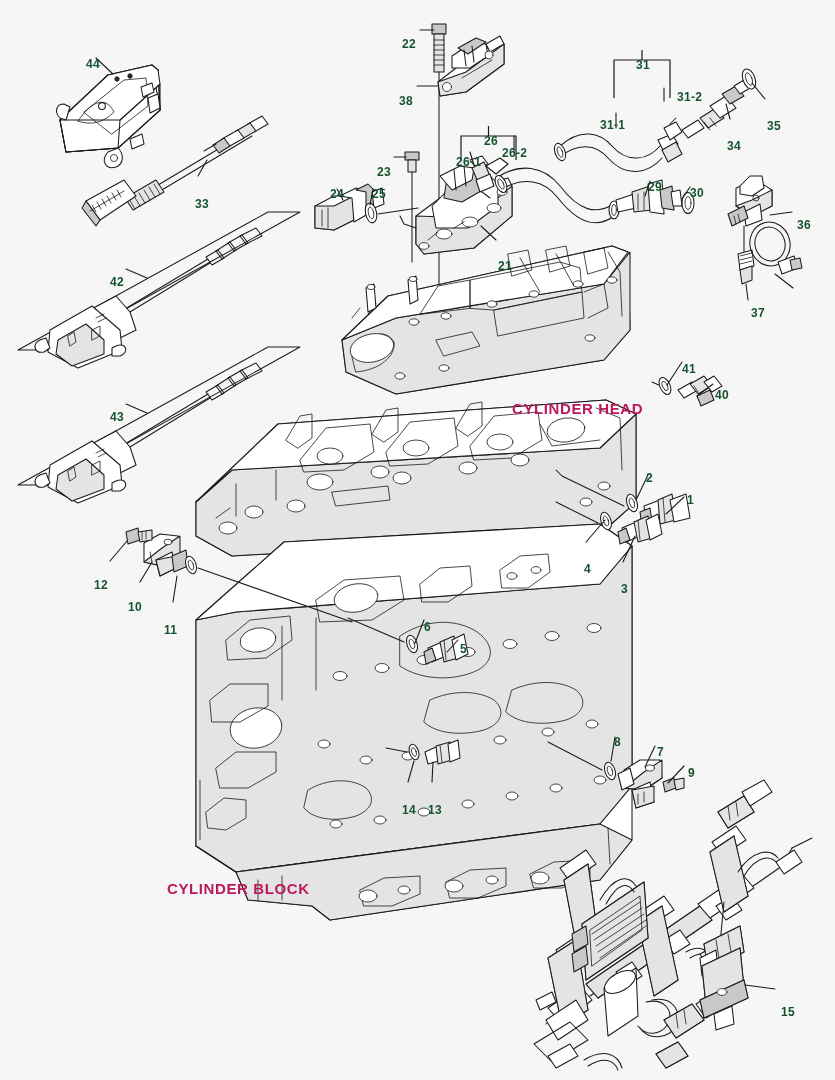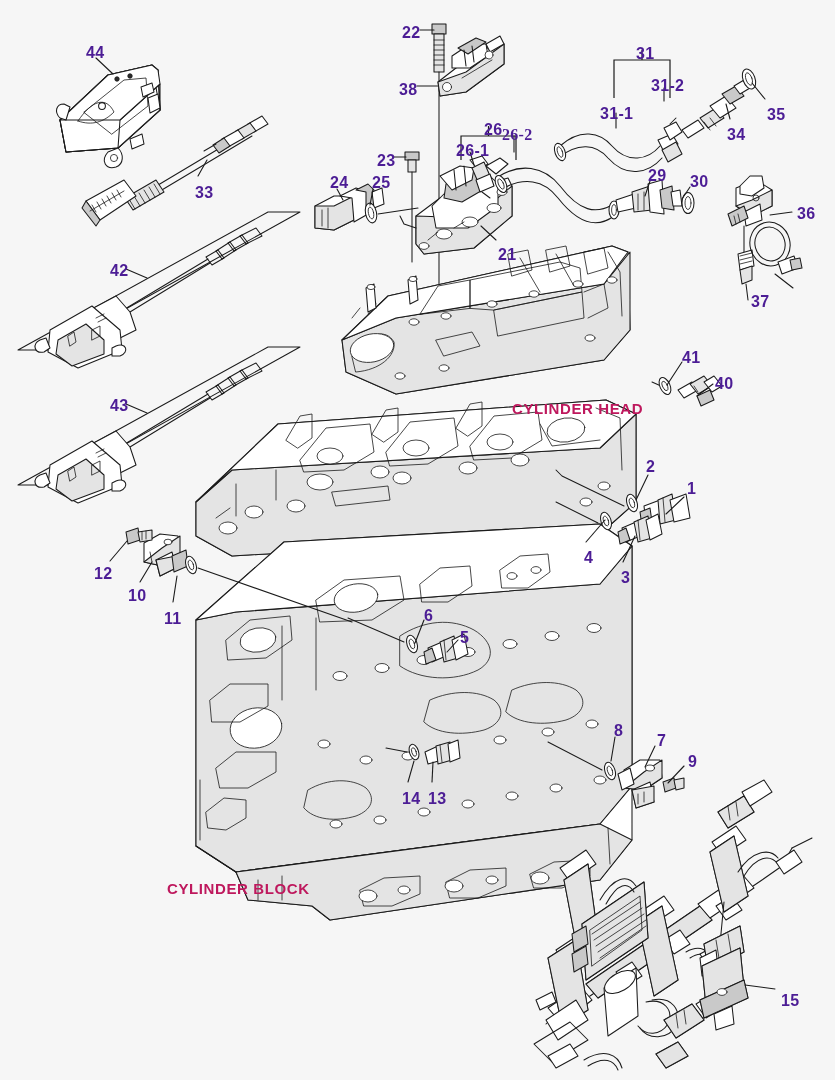--- a/index.html
+++ b/index.html
@@ -3,22 +3,22 @@
 <meta charset="utf-8">
 <style>
   html,body{margin:0;padding:0;background:#f7f7f7;}
   body{font-family:"Liberation Sans", sans-serif;}
   #sheet{
     position:relative;width:835px;height:1080px;background:#f6f6f6;overflow:hidden;
   }
   #art{position:absolute;left:0;top:0;width:835px;height:1080px;}
   .lbl{
     position:absolute;font-family:"Liberation Sans", sans-serif;
-    font-size:16px;font-weight:700;color:#4c1d95;letter-spacing:0.3px;
-    white-space:nowrap;line-height:1;
+    font-size:12px;font-weight:700;color:#14532d;letter-spacing:0.3px;
+    white-space:nowrap;line-height:1;margin-top:13px;
   }
   .sect{
     position:absolute;font-family:"Liberation Sans", sans-serif;
     font-size:15px;font-weight:700;color:#be185d;letter-spacing:0.6px;
     white-space:nowrap;line-height:1;
   }
 </style>
 </head>
 <body>
 
@@ -613,26 +613,26 @@
       <div class="lbl" style="left: 428px; top: 791px;">13</div>
       <div class="lbl" style="left: 402px; top: 791px;">14</div>
       <div class="lbl" style="left: 781px; top: 993px;">15</div>
       <div class="lbl" style="left: 498px; top: 247px;">21</div>
       <div class="lbl" style="left: 402px; top: 25px;">22</div>
       <div class="lbl" style="left: 377px; top: 153px;">23</div>
       <div class="lbl" style="left: 330px; top: 175px;">24</div>
       <div class="lbl" style="left: 372px; top: 175px;">25</div>
       <div class="lbl" style="left: 484px; top: 122px;">26</div>
       <div class="lbl" style="left: 456px; top: 143px;">26-1</div>
-      <div class="lbl" style="left: 502px; top: 127px; font-family: Liberation Serif, serif;">26-2</div>
+      <div class="lbl" style="left: 502px; top: 134px;">26-2</div>
       <div class="lbl" style="left: 648px; top: 168px;">29</div>
       <div class="lbl" style="left: 690px; top: 174px;">30</div>
       <div class="lbl" style="left: 636px; top: 46px;">31</div>
       <div class="lbl" style="left: 600px; top: 106px;">31-1</div>
-      <div class="lbl" style="left: 651px; top: 78px;">31-2</div>
+      <div class="lbl" style="left: 677px; top: 78px;">31-2</div>
       <div class="lbl" style="left: 727px; top: 127px;">34</div>
       <div class="lbl" style="left: 767px; top: 107px;">35</div>
       <div class="lbl" style="left: 797px; top: 206px;">36</div>
       <div class="lbl" style="left: 751px; top: 294px; text-align: right;">37</div>
       <div class="lbl" style="left: 399px; top: 82px;">38</div>
       <div class="lbl" style="left: 715px; top: 376px;">40</div>
       <div class="lbl" style="left: 682px; top: 350px;">41</div>
       <div class="lbl" style="left: 110px; top: 263px;">42</div>
       <div class="lbl" style="left: 110px; top: 398px;">43</div>
       <div class="lbl" style="left: 86px; top: 45px;">44</div>

